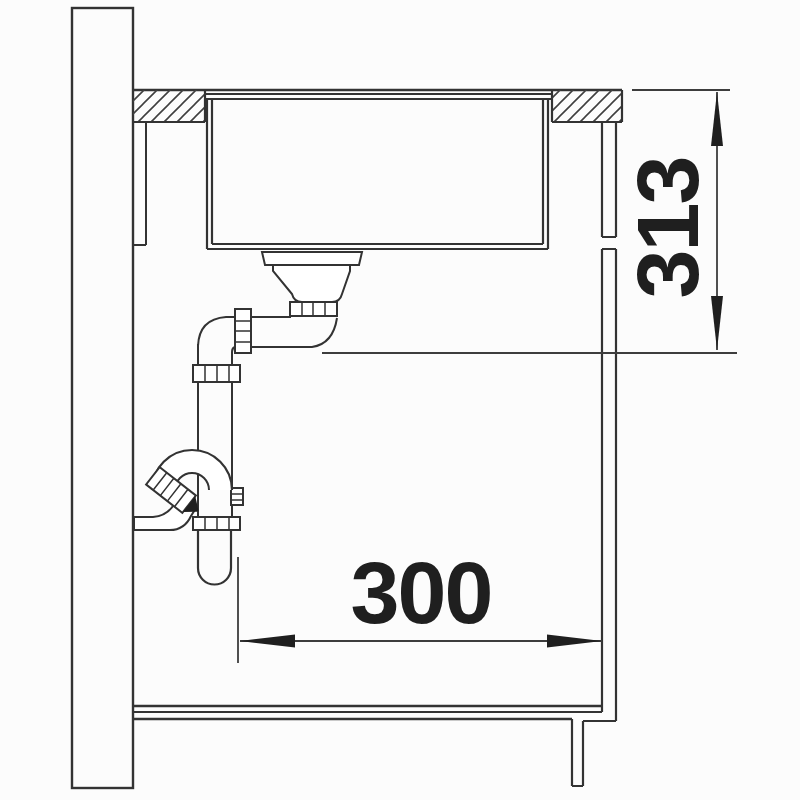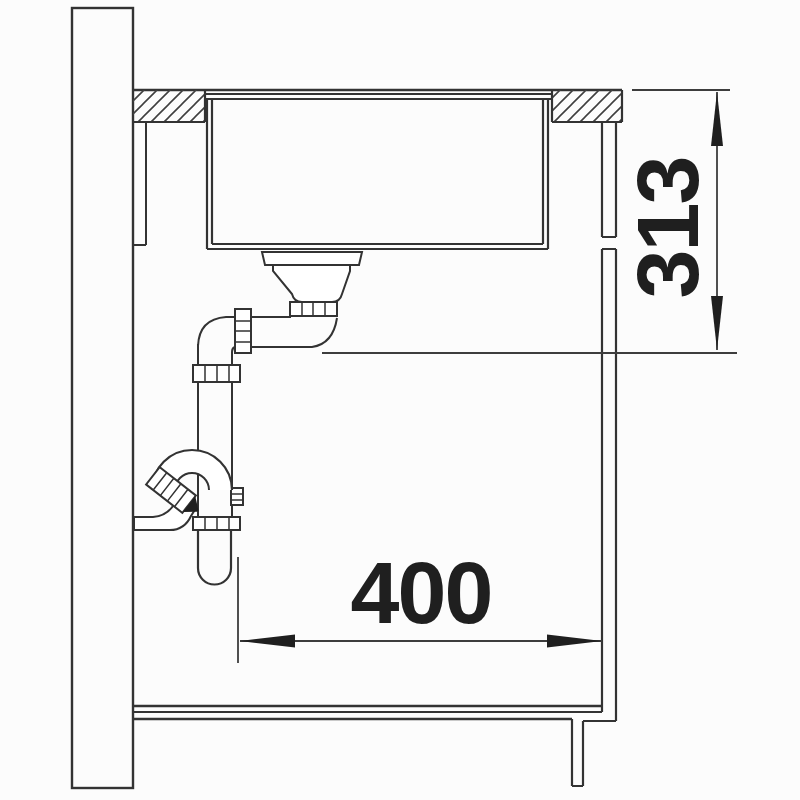--- a/index.html
+++ b/index.html
@@ -117,14 +117,14 @@
 
     <g>
       <path class="dim" d="M238,557 V663"></path>
       <path class="dim" d="M240,641 H602"></path>
       <polygon class="arrow" points="240,641 295,634.5 295,647.5"></polygon>
       <polygon class="arrow" points="602,641 547,634.5 547,647.5"></polygon>
     </g>
   </svg>
 
   <div id="label-313" class="dim-label">313</div>
-  <div id="label-400" class="dim-label">400</div>
+  <div id="label-400" class="dim-label">300</div>
 </div>
 
 </body></html>

